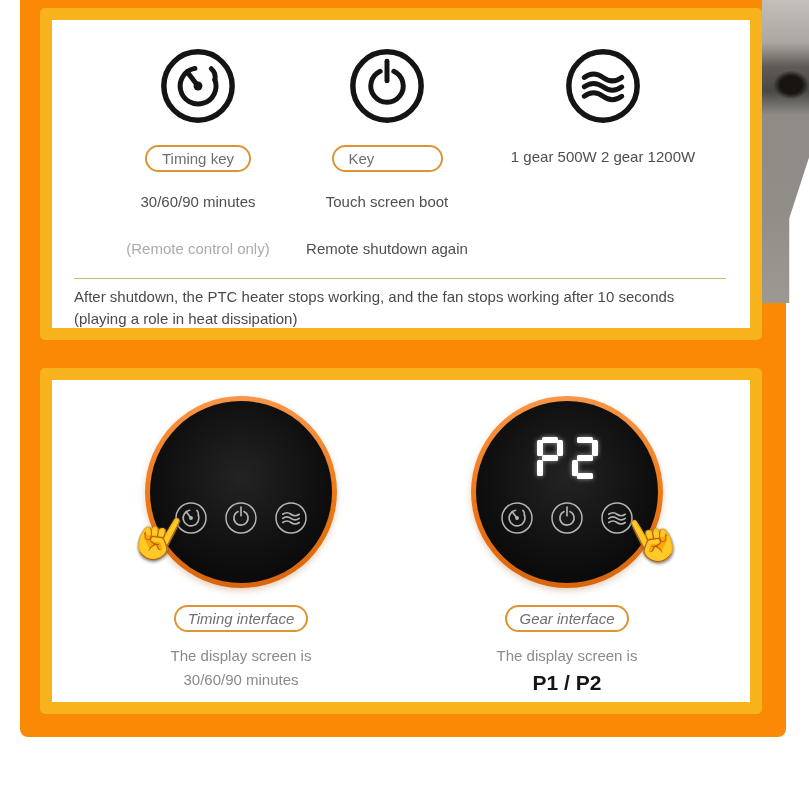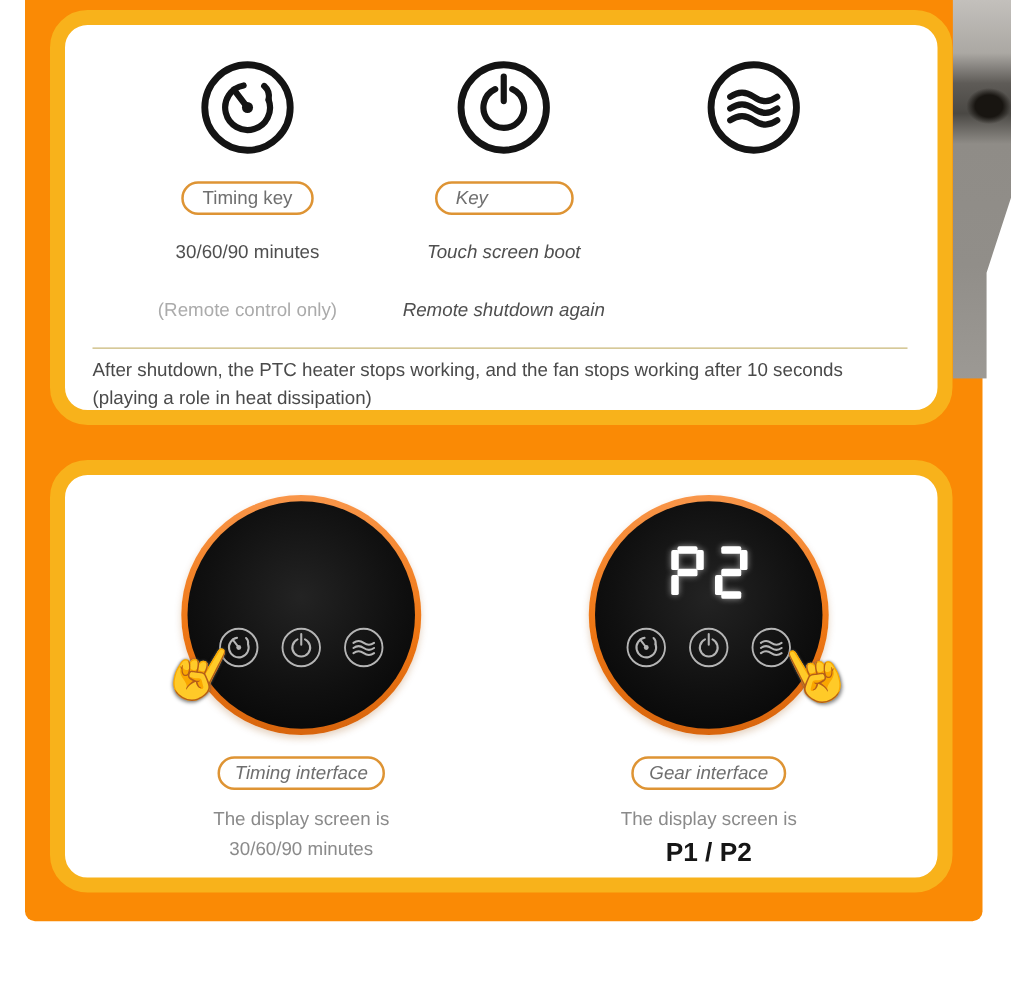--- a/index.html
+++ b/index.html
@@ -20,28 +20,28 @@
     background:
       radial-gradient(20px 16px at 62% 28%, #181511 0 55%, rgba(24,21,17,0) 90%),
       linear-gradient(180deg,#c3c0bc 0%, #aba8a3 14%, #5e5b57 22%, #4a4844 30%, #8f8c87 38%, #918e89 70%, #9c9994 100%);
     clip-path:polygon(0 0,100% 0,100% 52%,58% 72%,58% 100%,0 100%);
   }
   
   .card{
     position:absolute;left:40px;width:722px;box-sizing:border-box;
     background:#ffffff;
     border:12px solid var(--card-border,#F8B21B);
-    border-radius:30px;
+    border-radius:5px;
   }
   .card1{top:8px;height:332px;}
   .card2{top:368px;height:346px;}
   
   .kcol{position:absolute;top:25px;display:flex;flex-direction:column;align-items:center;}
   .kcol1{left:46px;width:200px;}
-  .kcol2{left:246px;width:210px;font-style:italic;}
+  .kcol2{left:230px;width:210px;}
   .kcol3{left:411px;width:280px;}
   .icon-lg{width:82px;height:82px;color:#141414;}
   .pill{
     display:inline-block;margin-top:18px;
     border:2px solid var(--pill-border,#DE9434);
     border-radius:15px;
     padding:3px 12px;min-width:78px;
     font-size:15px;color:#6F6F6F;text-align:center;
     background:#fff;
   }
@@ -148,20 +148,21 @@
       <span>Key</span>
     </div>
     <div class="kline">Touch screen boot</div>
     <div class="kline">Remote shutdown again</div>
   </div>
 
   <div class="kcol kcol3">
     <svg class="icon-lg">
         <use href="#i-waves"></use>
       </svg>
+    <div class="kline">1 gear 500W 2 gear 1200W</div>
   </div>
 
   <div class="divider"></div>
   <p class="note">After shutdown, the PTC heater stops working, and the fan stops working after 10 seconds (playing a role in heat dissipation)</p>
 </section>
 
 <section class="card card2">
 
   <div class="ipanel ipanel1">
     <div class="display">

